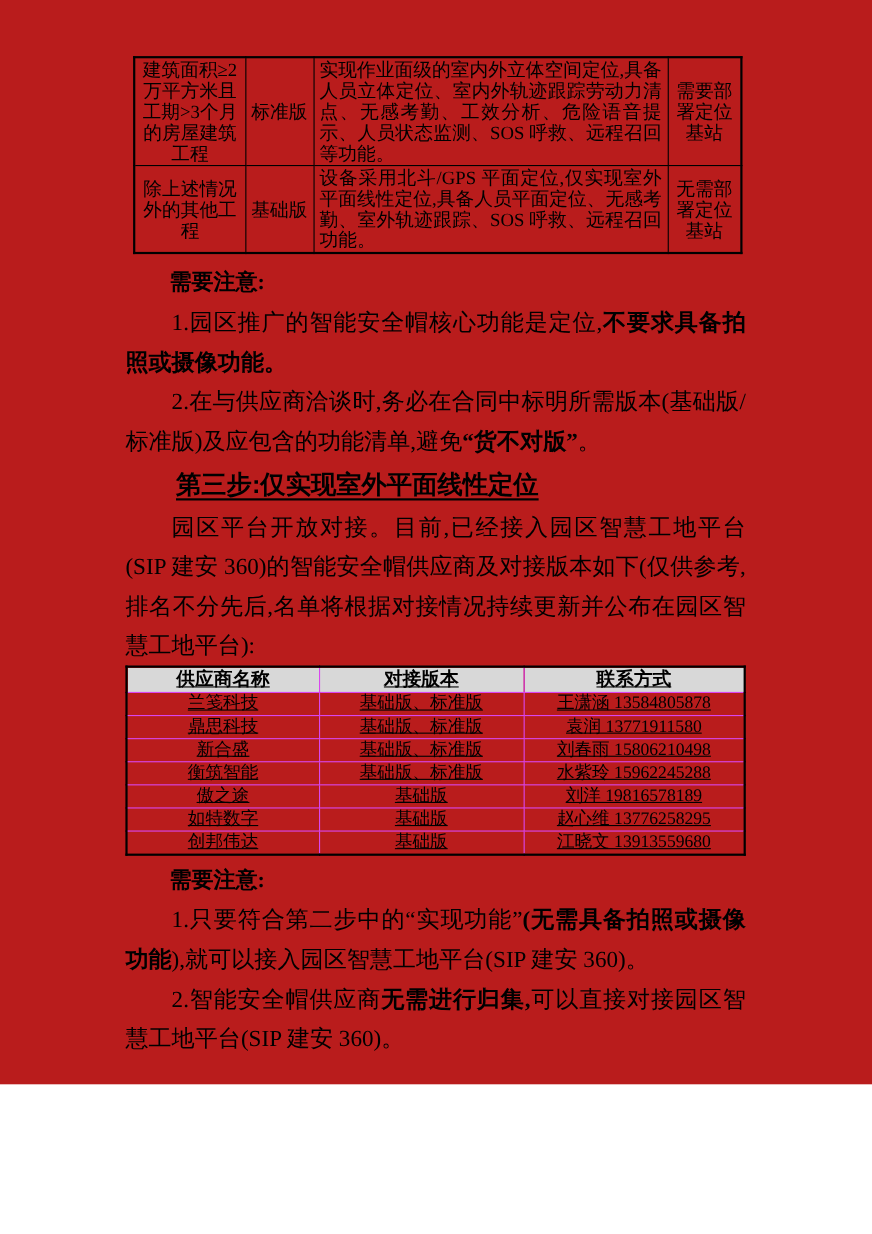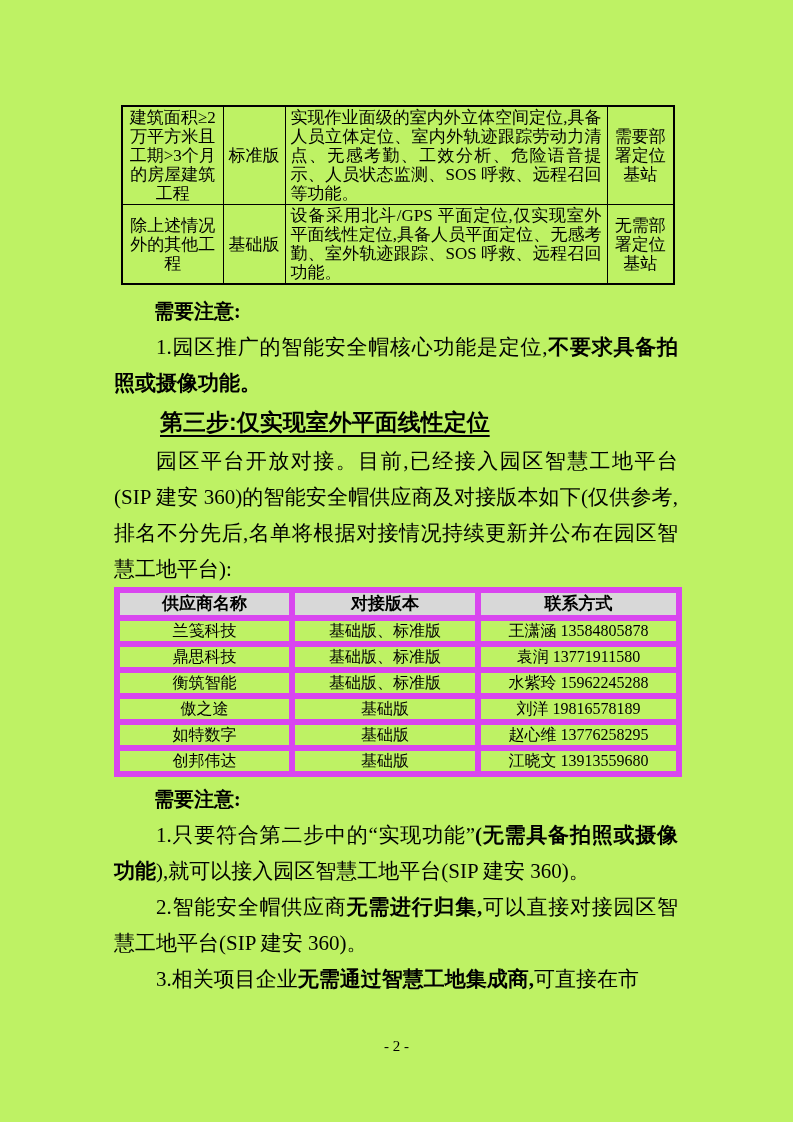--- a/index.html
+++ b/index.html
@@ -1,23 +1,23 @@
 <!DOCTYPE html>
 <html lang="zh"><head>
 <meta charset="utf-8">
 <style>
   html,body { margin:0; padding:0; background:#ffffff; }
   .page {
     position:relative;
-    width:793px; height:1122px;
-    background:#bef264;
+    width:793px; height:986px;
+    background:#b91c1c;
     color:#000000;
     font-family:"Liberation Serif", serif;
     box-sizing:border-box;
-    padding:105px 115px 0 114px;
+    padding:51px 115px 0 114px;
     overflow:hidden;
   }
   
   table { border-collapse:collapse; }
   .t1 {
     width:552px; margin-left:7px;
     font-size:17px; table-layout:fixed;
     border:2px solid #000;
   }
   .t1 td { border:1px solid #000; padding:1px 4px; line-height:19px; vertical-align:middle; }
@@ -50,21 +50,21 @@
     text-decoration-thickness:2px;
     text-underline-offset:5px;
   }
 
   
   .t2 {
     width:562px; margin-top:0;
     font-size:16px; text-align:center; table-layout:fixed;
     border:2px solid #000;
   }
-  .t2 th, .t2 td { border:6px solid #d946ef; padding:0 2px; height:20px; line-height:20px; overflow:hidden; }
+  .t2 th, .t2 td { border:1px solid #d946ef; padding:0 2px; height:20px; line-height:20px; overflow:hidden;text-decoration:underline; }
   .t2 th { background:#d8d8d8; font-size:17px; height:22px; font-weight:bold; }
 
   
   .footer {
     position:absolute; left:0; right:0; top:1036px;
     text-align:center; font-size:15px; line-height:20px;
   }
 </style>
 </head>
 <body>
@@ -89,20 +89,21 @@
         <td class="c">除上述情况外的其他工程</td>
         <td class="c">基础版</td>
         <td class="feat">设备采用北斗/GPS 平面定位,仅实现室外平面线性定位,具备人员平面定位、无感考勤、室外轨迹跟踪、SOS 呼救、远程召回功能。</td>
         <td class="c">无需部署定位基站</td>
       </tr>
     </tbody>
   </table>
 
   <p class="note-title">需要注意:</p>
   <p class="body-p"><span>1.园区推广的智能安全帽核心功能是定位,</span><span class="b">不要求具备拍照或摄像功能。</span></p>
+  <p class="body-p"><span>2.在与供应商洽谈时,务必在合同中标明所需版本(基础版/标准版)及应包含的功能清单,避免</span><span class="b">“货不对版”</span><span>。</span></p>
 
   <h2 class="heading"><span>第三步:仅实现室外平面线性定位</span></h2>
   <p class="body-p">园区平台开放对接。目前,已经接入园区智慧工地平台(SIP 建安 360)的智能安全帽供应商及对接版本如下(仅供参考,排名不分先后,名单将根据对接情况持续更新并公布在园区智慧工地平台):</p>
 
   <table class="t2">
     <colgroup>
       <col style="width:175px">
         <col style="width:186px">
         <col style="width:201px">
     </colgroup>
@@ -118,20 +119,25 @@
         <td>兰笺科技</td>
         <td>基础版、标准版</td>
         <td>王潇涵 13584805878</td>
       </tr>
       <tr>
         <td>鼎思科技</td>
         <td>基础版、标准版</td>
         <td>袁润 13771911580</td>
       </tr>
       <tr>
+        <td>新合盛</td>
+        <td>基础版、标准版</td>
+        <td>刘春雨 15806210498</td>
+      </tr>
+      <tr>
         <td>衡筑智能</td>
         <td>基础版、标准版</td>
         <td>水紫玲 15962245288</td>
       </tr>
       <tr>
         <td>傲之途</td>
         <td>基础版</td>
         <td>刘洋 19816578189</td>
       </tr>
       <tr>
@@ -143,17 +149,16 @@
         <td>创邦伟达</td>
         <td>基础版</td>
         <td>江晓文 13913559680</td>
       </tr>
     </tbody>
   </table>
 
   <p class="note-title second">需要注意:</p>
   <p class="body-p"><span>1.只要符合第二步中的“实现功能”</span><span class="b">(无需具备拍照或摄像功能</span><span>),就可以接入园区智慧工地平台(SIP 建安 360)。</span></p>
   <p class="body-p"><span>2.智能安全帽供应商</span><span class="b">无需进行归集,</span><span>可以直接对接园区智慧工地平台(SIP 建安 360)。</span></p>
-  <p class="body-p"><span>3.相关项目企业</span><span class="b">无需通过智慧工地集成商,</span><span>可直接在市</span></p>
 
   <div class="footer">- 2 -</div>
 
 </div>
 
 </body></html>

